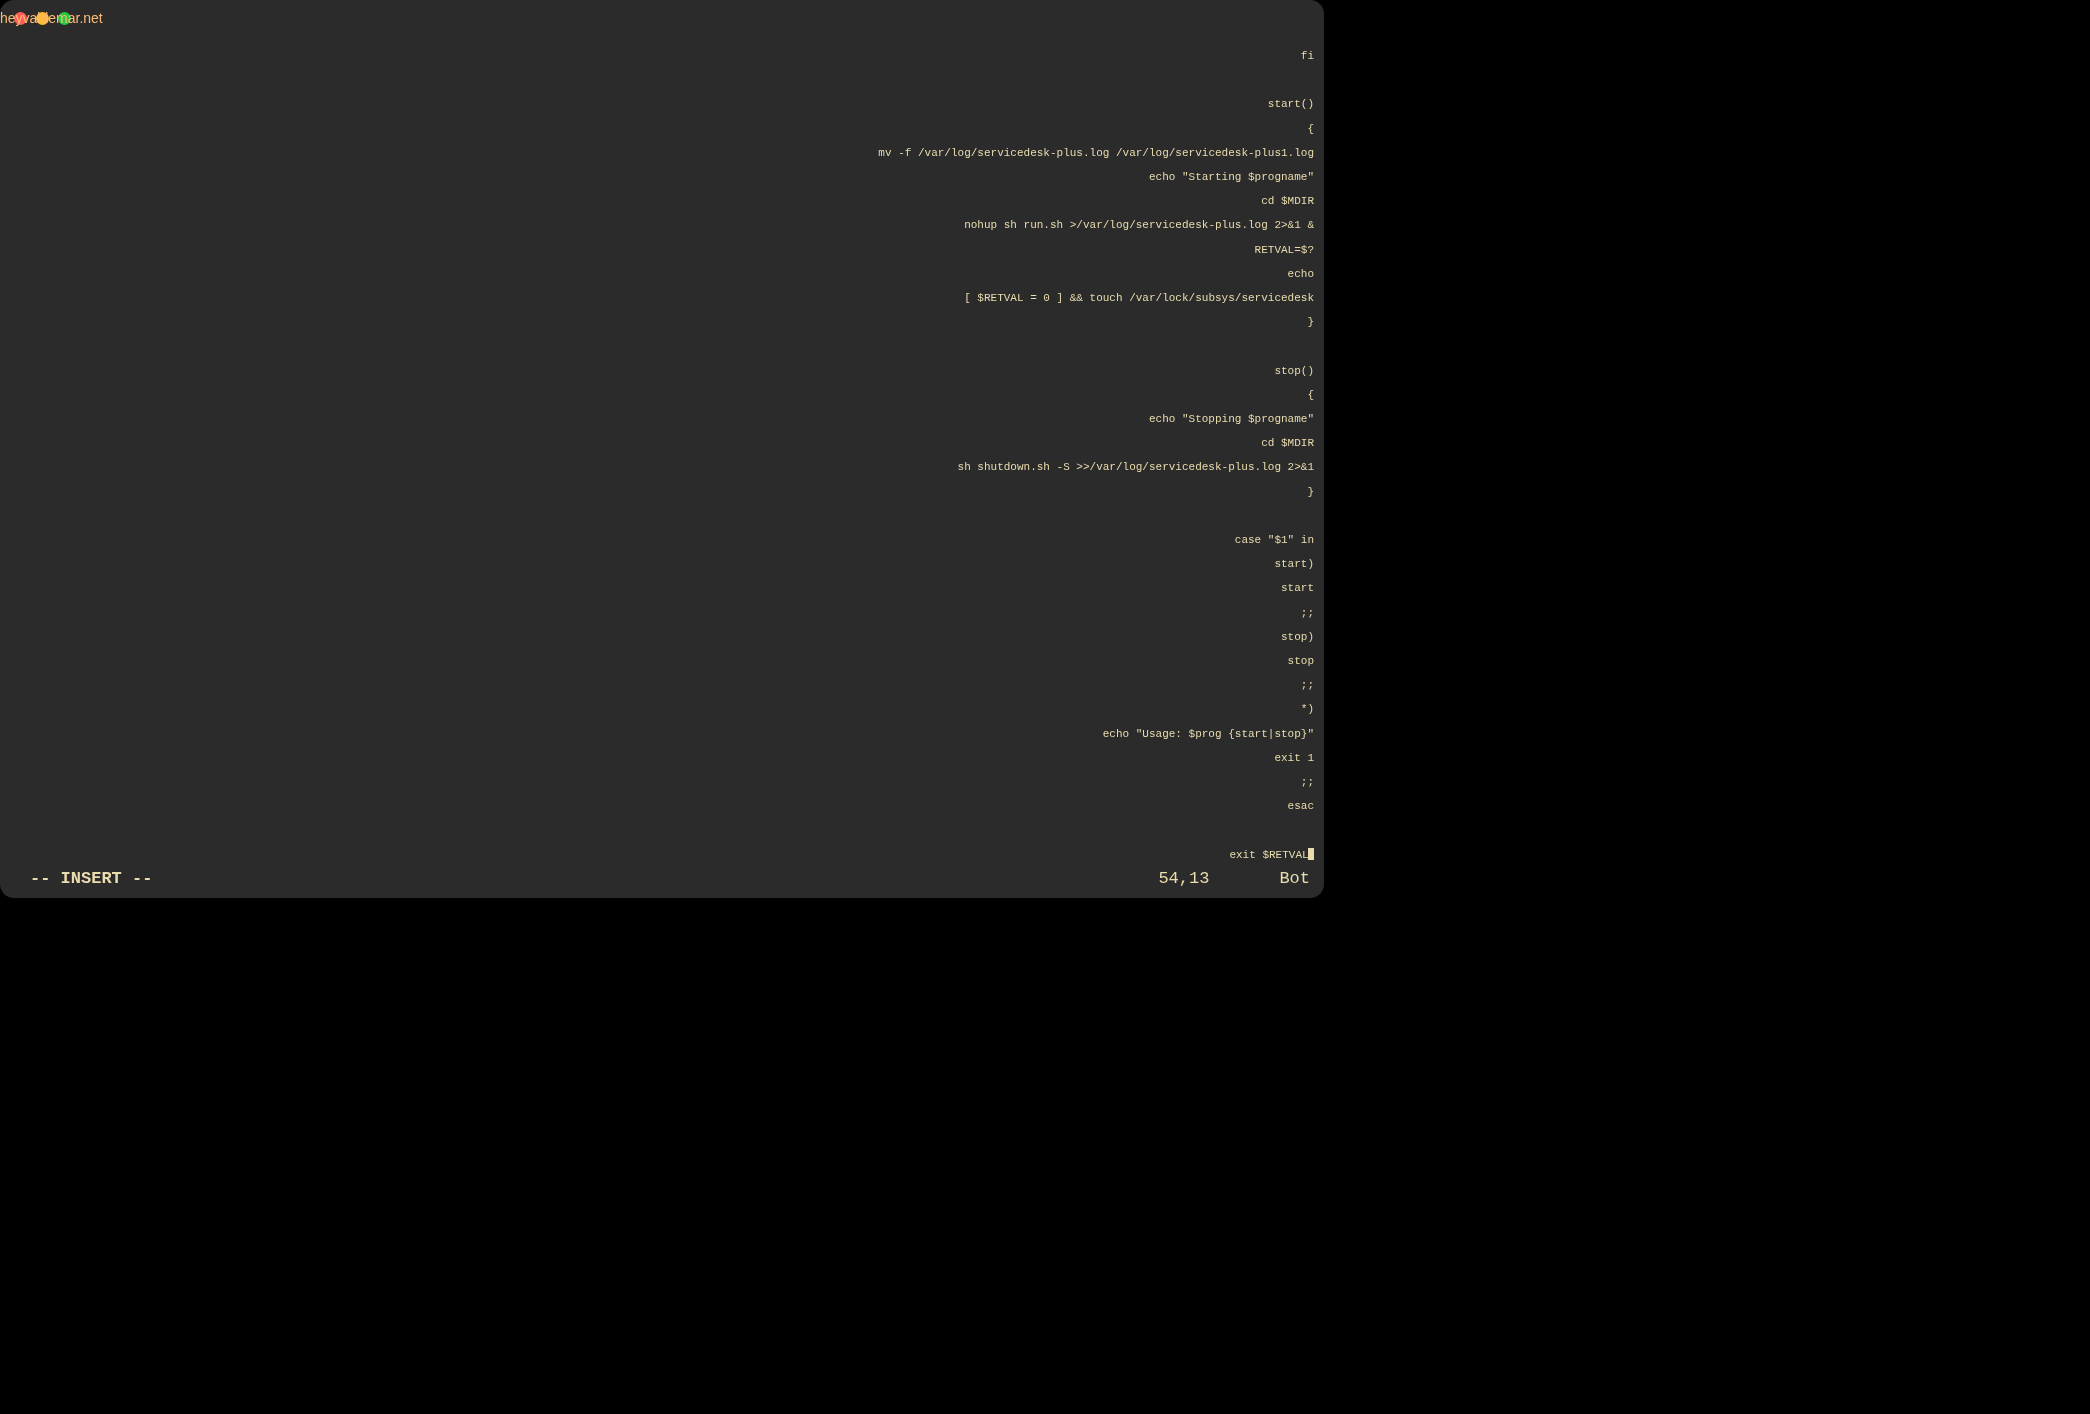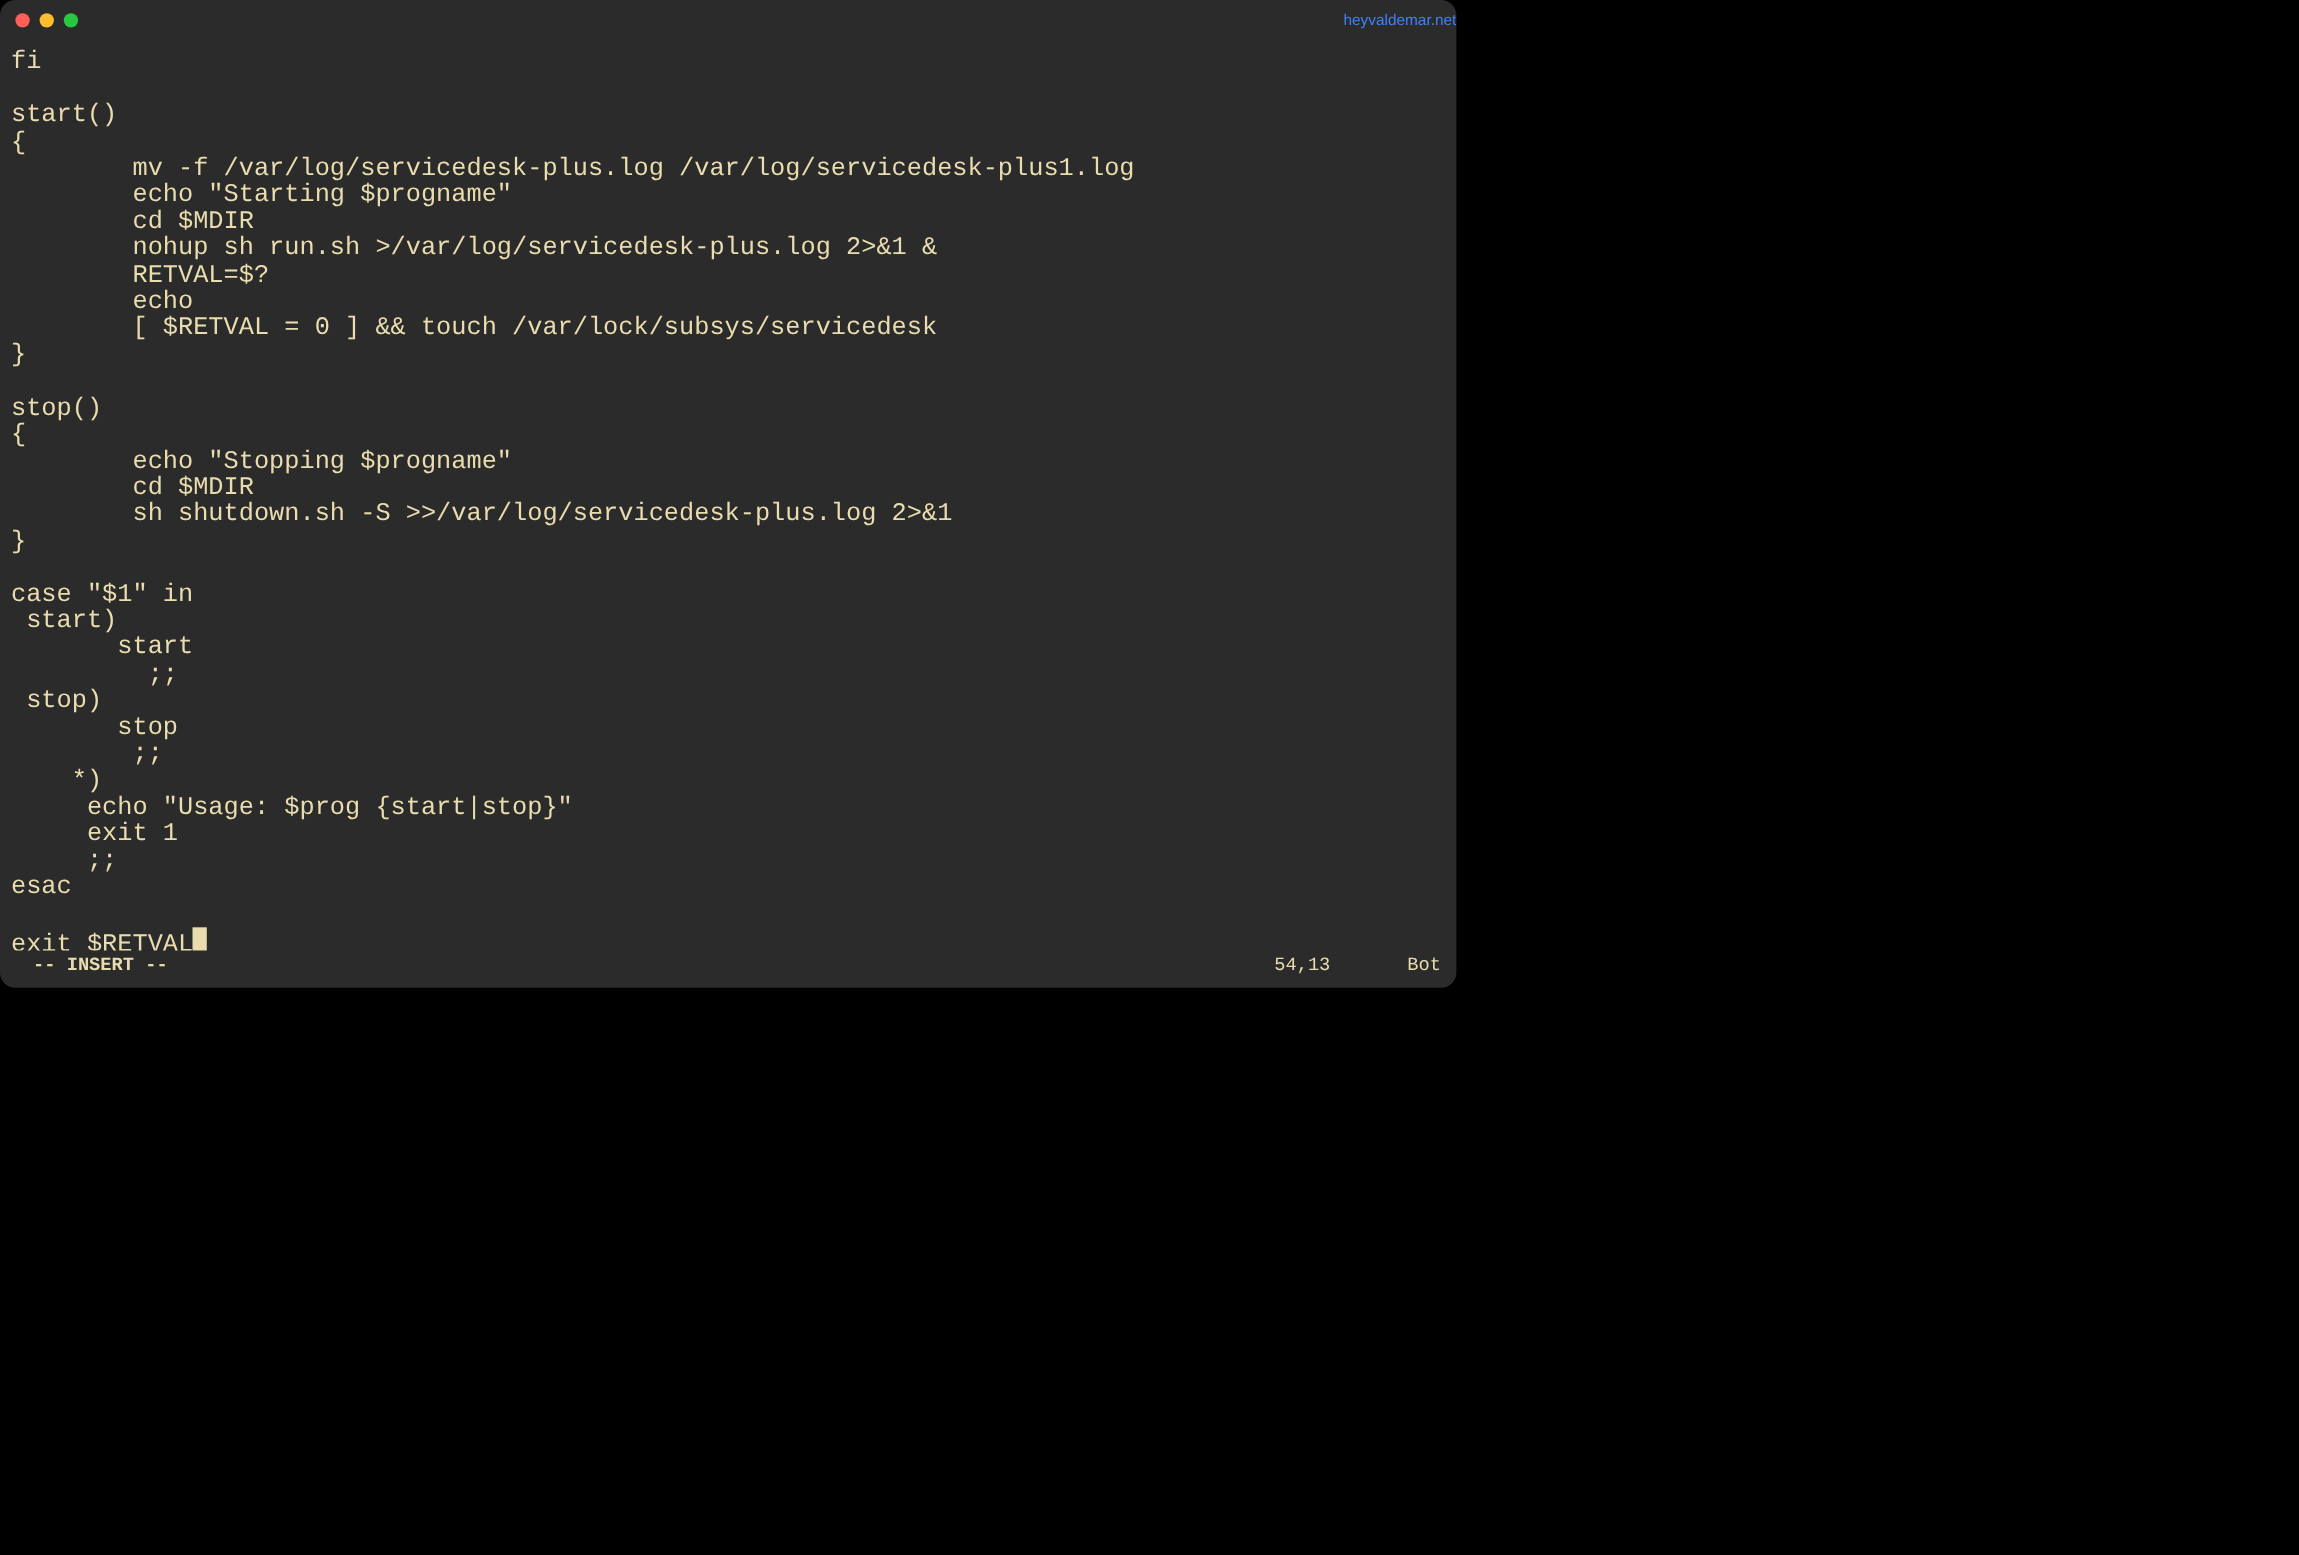--- a/index.html
+++ b/index.html
@@ -38,34 +38,35 @@
     width: 13px;
     height: 13px;
     border-radius: 50%;
   }
   .light.red    { background: #ff5f57; }
   .light.yellow { background: #febc2e; }
   .light.green  { background: #28c840; }
   .title {
     position: absolute;
     left: 0; right: 0;
-    text-align: right;
+    text-align: left;
     font-family: -apple-system, BlinkMacSystemFont, "Segoe UI", sans-serif;
     font-size: 14px;
-    color: #3b82f6;
+    color: #fdba74;
     pointer-events: none;
   }
   .editor {
     flex: 1 1 auto;
     padding: 8px 10px 0 10px;
-    font-size: 23px;
+    font-size: 11px;
     line-height: 24.2px;
     white-space: pre;
     overflow: hidden;
     position: relative;
+    text-align: right;
   }
   .status {
     flex: 0 0 auto;
     height: 28px;
     display: flex;
     align-items: center;
     justify-content: space-between;
     padding: 0 14px 6px 14px;
     font-size: 17px;
   }

